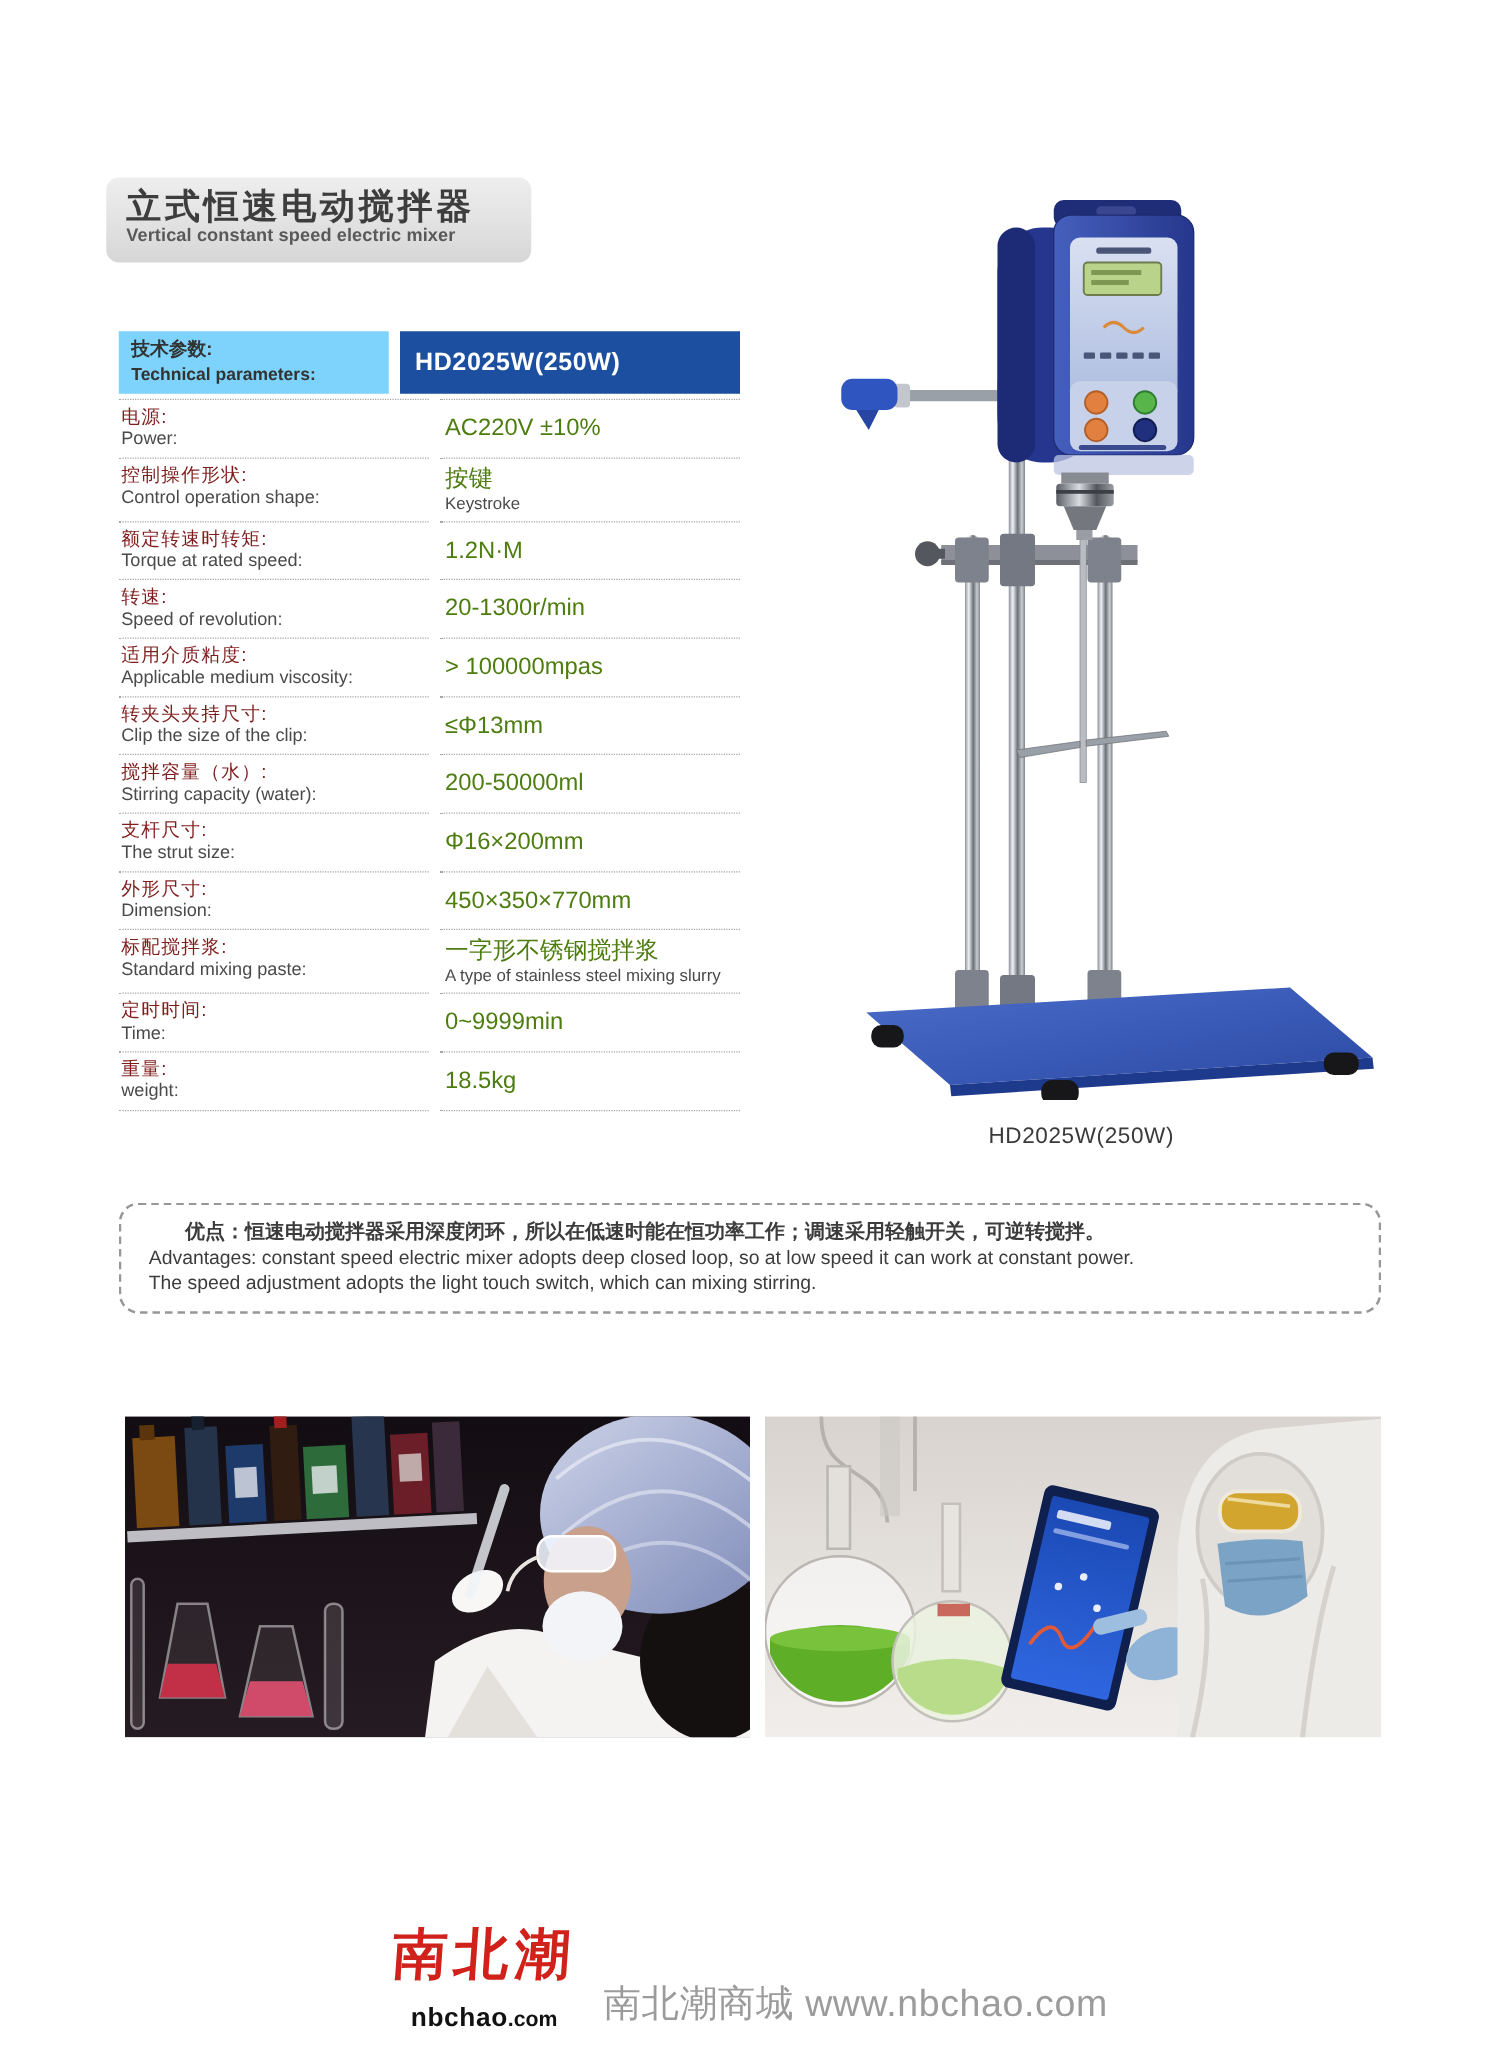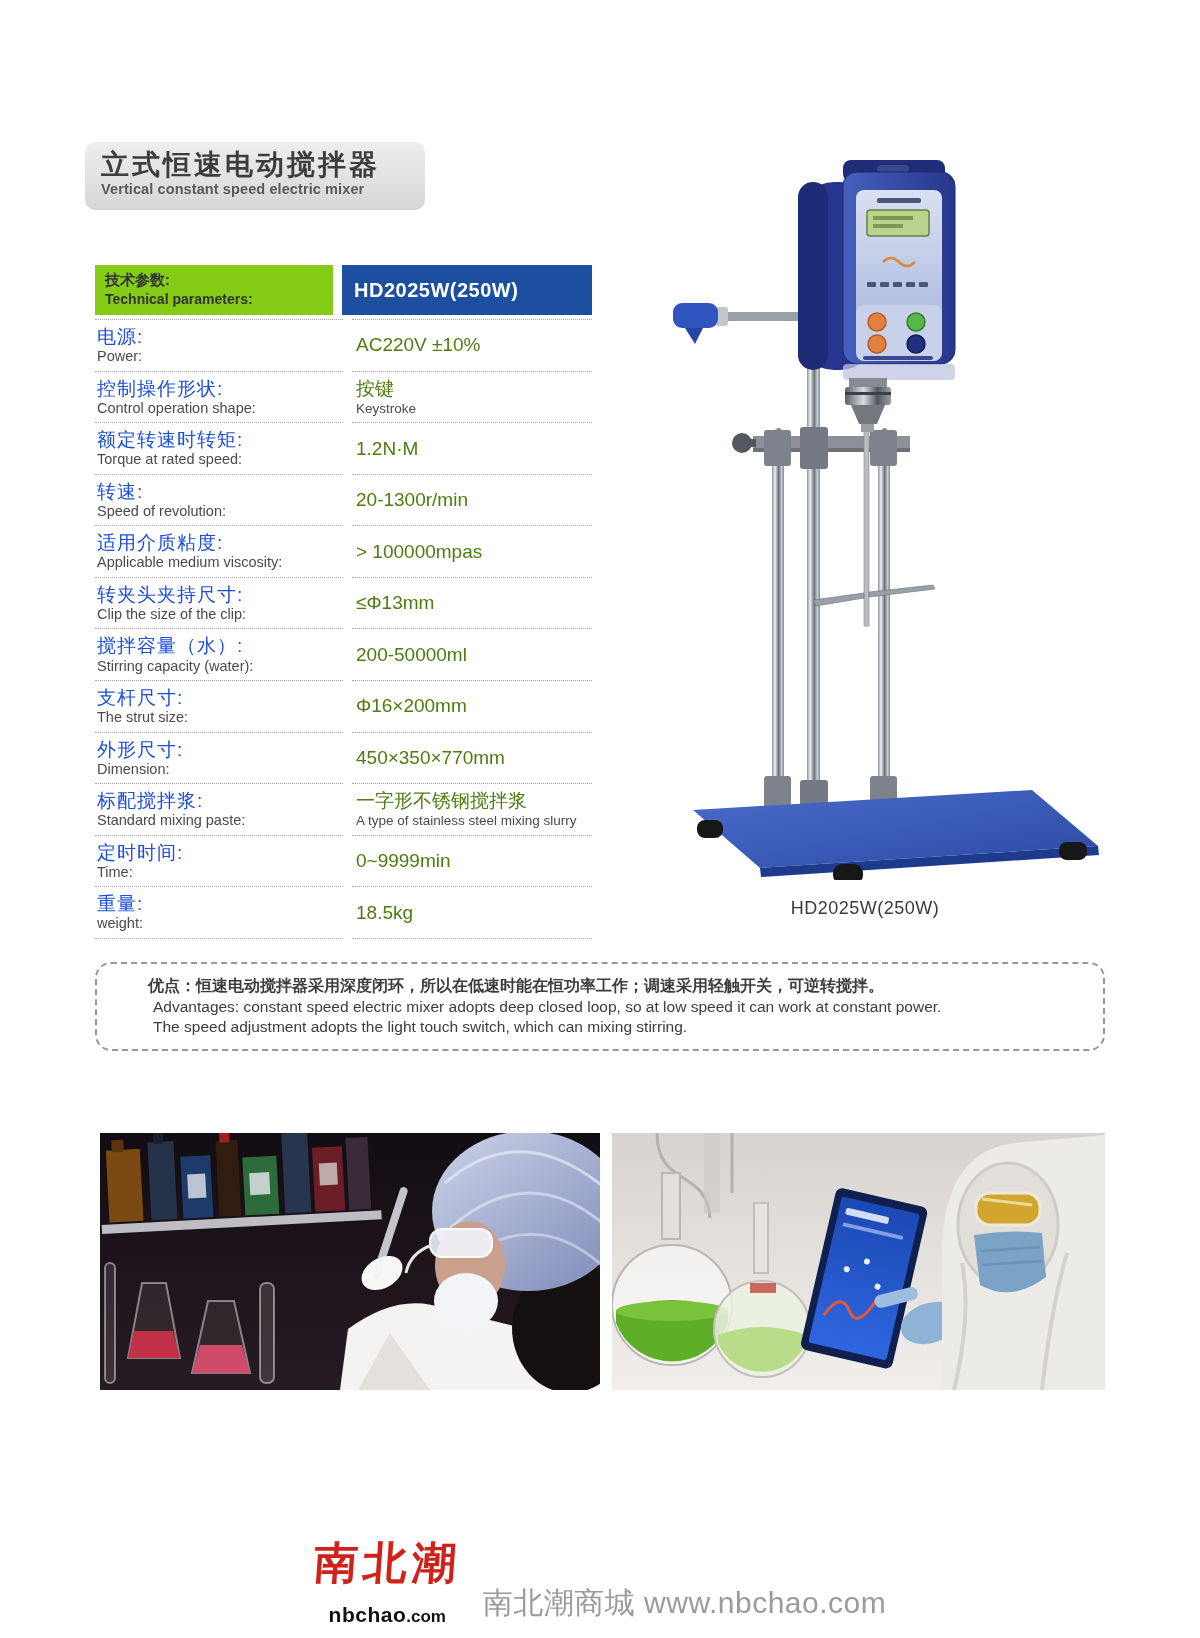--- a/index.html
+++ b/index.html
@@ -10,46 +10,46 @@
   
   .title-block{position:absolute;left:85px;top:142px;width:340px;height:68px;
     background:linear-gradient(180deg,#eeeeee 0%,#dedede 70%,#d6d6d6 100%);
     border-radius:10px;padding:7px 0 0 16px;}
   .title-cn{font-size:28px;font-weight:bold;color:#3d3d3d;letter-spacing:3px;line-height:1.15;}
   .title-en{font-size:14.5px;font-weight:bold;color:#595959;letter-spacing:0.1px;}
 
   
   .spec{position:absolute;left:95px;top:265px;width:497px;}
   .spec-header{display:flex;gap:9px;height:50px;}
-  .spec-header .ph{width:238px;background:#84cc16;padding:5px 0 0 10px;}
+  .spec-header .ph{width:216px;background:#7dd3fc;padding:5px 0 0 10px;}
   .ph .cn{font-size:15px;font-weight:bold;color:#333;line-height:1.3;}
   .ph .en{font-size:14px;font-weight:bold;color:#333;line-height:1.3;}
   .spec-header .model{flex:1;background:#1c4fa0;color:#fff;font-size:20px;font-weight:bold;
     display:flex;align-items:center;padding-left:12px;letter-spacing:0.5px;}
   .rows{margin-top:4px;}
   .row{display:flex;gap:9px;}
   .row .lbl{width:248px;border-bottom:1px dotted #a6a6a6;padding:5px 0 5px 2px;}
   .row .val{flex:1;border-bottom:1px dotted #a6a6a6;padding:5px 0 5px 4px;
     display:flex;flex-direction:column;justify-content:center;}
   .row:first-child .lbl,.row:first-child .val{border-top:1px dotted #a6a6a6;}
-  .lbl .cn{font-size:19px;color:#1d4ed8;line-height:1.22;letter-spacing:1px;}
+  .lbl .cn{font-size:15px;color:#7f1d1d;line-height:1.22;letter-spacing:1px;}
   .lbl .en{font-size:14.5px;color:#4a4a4a;line-height:1.2;}
   .val .v{font-size:19px;color:#4d7c0f;line-height:1.25;}
   .val .vs{font-size:13.5px;color:#4a4a4a;line-height:1.2;}
 
   
   .figure{position:absolute;left:615px;top:160px;width:500px;height:720px;}
   .caption{position:absolute;left:615px;top:898px;width:500px;text-align:center;
     font-size:18px;color:#3a3a3a;letter-spacing:0.5px;}
 
   
   .adv{position:absolute;left:95px;top:962px;width:1010px;border:2px dashed #979797;
     border-radius:16px;padding:10px 22px 12px;}
   .adv .acn{font-size:16px;color:#3c3c3c;font-weight:600;line-height:1.45;margin-left:29px;}
-  .adv .aen{font-size:15.5px;color:#3c3c3c;line-height:1.3;margin-left:34px;}
+  .adv .aen{font-size:15.5px;color:#3c3c3c;line-height:1.3;}
 
   
   .photo{position:absolute;top:1133px;height:257px;overflow:hidden;}
   .photo svg{display:block;width:100%;height:100%;}
   .photo-left{left:100px;width:500px;}
   .photo-right{left:612px;width:493px;}
 
   
   .footer{position:absolute;left:0;top:1542px;width:1200px;display:flex;
     justify-content:center;align-items:flex-end;gap:22px;}

